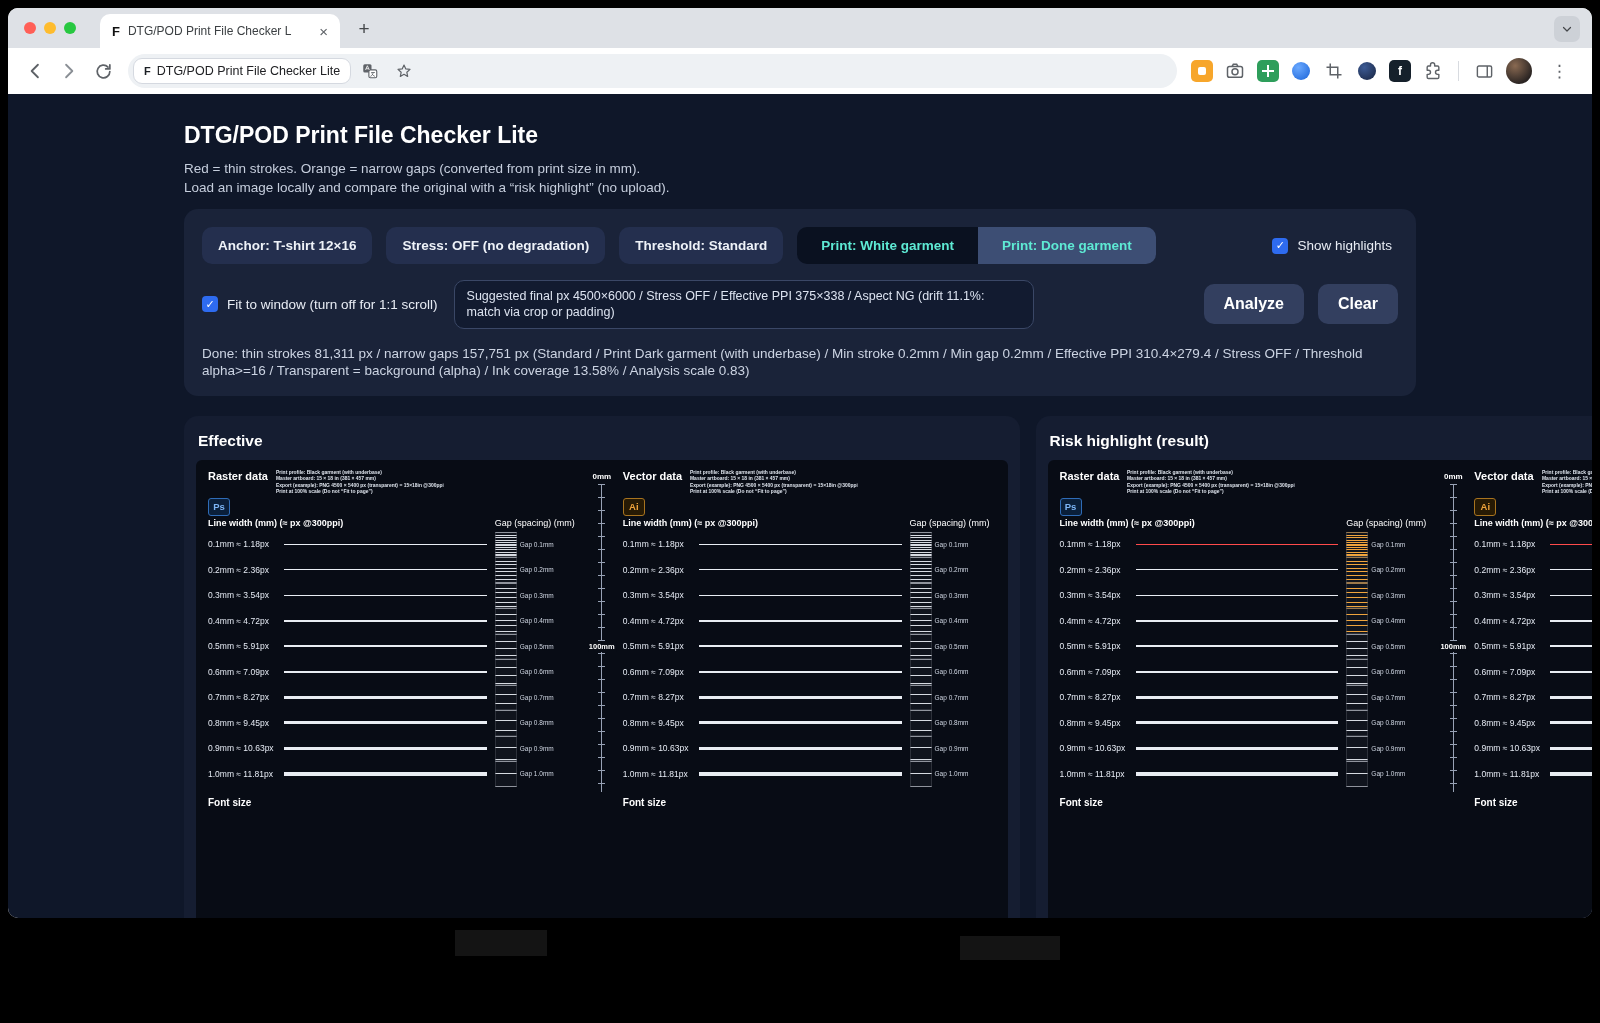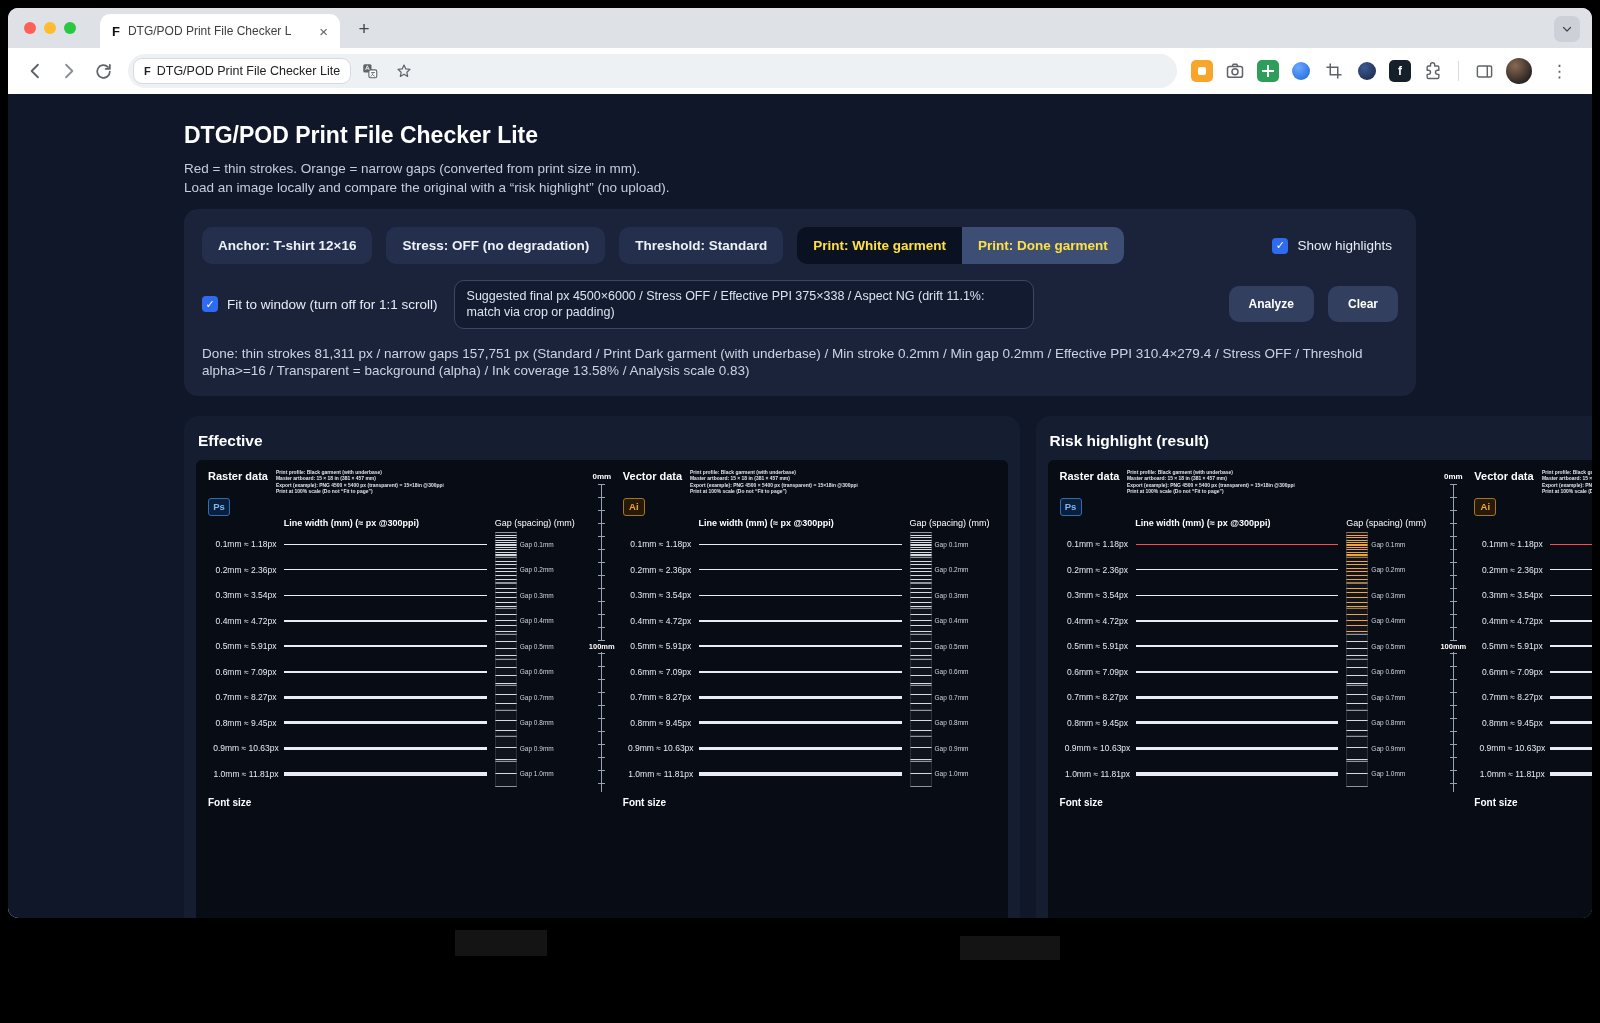--- a/index.html
+++ b/index.html
@@ -55,33 +55,33 @@
   .page{height:824px;background:#0f1729;overflow:hidden;color:#e8ecf4;}
   .container{width:1232px;margin:0 auto;padding-top:18px;}
   .page-title{font-size:23px;font-weight:700;color:#fff;margin:10px 0 12px;}
   .sub{font-size:13.5px;color:#c6cedd;margin:4px 0;}
 
   .card{margin-top:14px;background:#1a2339;border-radius:14px;padding:18px 18px 16px;}
   .pill-row{display:flex;align-items:center;gap:14px;}
   .pill{background:#242f4e;color:#eef2f8;border:none;border-radius:10px;padding:11px 16px;
     font-size:13.5px;font-weight:600;font-family:inherit;cursor:pointer;white-space:nowrap;}
   .segment{display:flex;border-radius:10px;overflow:hidden;}
-  .seg-btn{padding:11px 16px;font-size:13.5px;font-weight:600;font-family:inherit;color:#fde047;border:none;cursor:pointer;white-space:nowrap;}
+  .seg-btn{padding:11px 24px;font-size:13.5px;font-weight:600;font-family:inherit;color:#5eead4;border:none;cursor:pointer;white-space:nowrap;}
   .seg-white{background:#0a1120;}
   .seg-dark{background:#3d4e74;}
   .chk{display:flex;align-items:center;gap:9px;font-size:13.5px;color:#e8ecf4;cursor:pointer;}
   .chk .box{width:16px;height:16px;border-radius:4px;background:#2e6bf0;color:#fff;display:flex;
     align-items:center;justify-content:center;font-size:11px;line-height:1;flex-shrink:0;}
   .show-highlights{margin-left:auto;margin-right:6px;}
   .fit-row{display:flex;align-items:center;gap:16px;margin-top:16px;}
   .suggest{border:1px solid #3a4766;background:#121b30;border-radius:10px;padding:7px 12px;
     font-size:12.5px;color:#dce3f0;line-height:1.3;max-width:580px;flex:1;}
   .actions{margin-left:auto;display:flex;gap:14px;}
   .btn{background:#333f5f;border:none;border-radius:10px;padding:11px 20px;color:#fff;
-    font-weight:700;font-size:12px;font-family:inherit;cursor:pointer;}
+    font-weight:700;font-size:16px;font-family:inherit;cursor:pointer;}
   .status{margin-top:16px;font-size:13.5px;color:#ccd4e3;line-height:1.3;max-width:1170px;}
 
   .dropzone{margin-top:22px;border:2px dashed #3d5287;border-radius:10px;background:#0e1628;
     text-align:center;padding:16px 0 18px;cursor:pointer;}
   .dz-title{font-size:17px;font-weight:700;color:#fff;margin-top:6px;}
   .dz-sub{font-size:13px;color:#9fabc4;margin-top:9px;}
 
   .panels{margin-top:20px;display:grid;grid-template-columns:1fr 1fr;gap:16px;}
   .panel{background:#151d31;border-radius:14px;padding:12px;height:600px;}
   .panel-title{font-size:15.5px;font-weight:700;color:#fff;margin:4px 2px 10px;}
@@ -92,21 +92,21 @@
   .ch-head{display:flex;gap:8px;align-items:flex-start;height:46px;}
   .ch-id{display:flex;flex-direction:column;gap:16px;flex-shrink:0;}
   .ch-name{font-size:11px;font-weight:700;color:#fff;white-space:nowrap;}
   .badge{width:22px;height:18px;border-radius:3px;display:flex;align-items:center;justify-content:center;
     font-size:9.5px;font-weight:700;}
   .badge.ps{color:#7db6f7;border:1px solid #2f6cb7;background:#0a1f3a;}
   .badge.ai{color:#f0a43c;border:1px solid #a8741f;background:#271a04;}
   .profile{flex:1;min-width:0;overflow:hidden;transform:scale(0.55);transform-origin:top left;width:180%;}
   .pline{font-size:9px;font-weight:600;color:#dfe5ee;white-space:nowrap;line-height:11px;}
   .ch-grid{display:flex;margin-top:2px;}
-  .lines-col{flex:1;min-width:0;text-align:center;}
+  .lines-col{flex:1;min-width:0;}
   .lw-header{font-size:9px;font-weight:700;color:#fff;margin-bottom:4px;white-space:nowrap;}
   .lrow{display:flex;align-items:center;height:25.5px;}
   .lbl{width:76px;font-size:8.5px;color:#e6ebf4;flex-shrink:0;white-space:nowrap;}
   .line{flex:1;margin-right:8px;}
   .gap-col{width:86px;flex-shrink:0;}
   .gap-header{font-size:9px;font-weight:400;color:#fff;margin-bottom:4px;white-space:nowrap;}
   .grow{display:flex;height:25.5px;}
   .swatch{width:22px;flex-shrink:0;box-shadow:inset 0 0 0 0.5px #4a4f59;}
   .glbl{font-size:6.5px;color:#cfd6e2;padding-left:3px;align-self:center;white-space:nowrap;}
   .ruler{width:30px;flex-shrink:0;display:flex;flex-direction:column;align-items:center;padding-top:2px;height:322px;}

